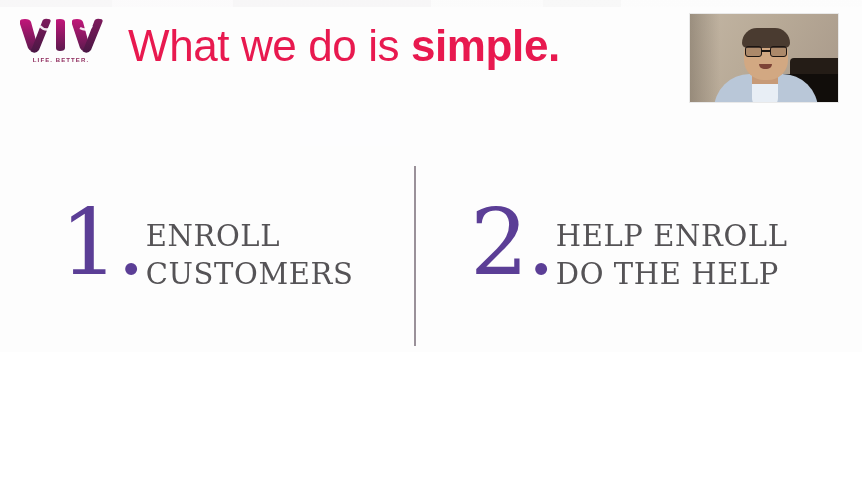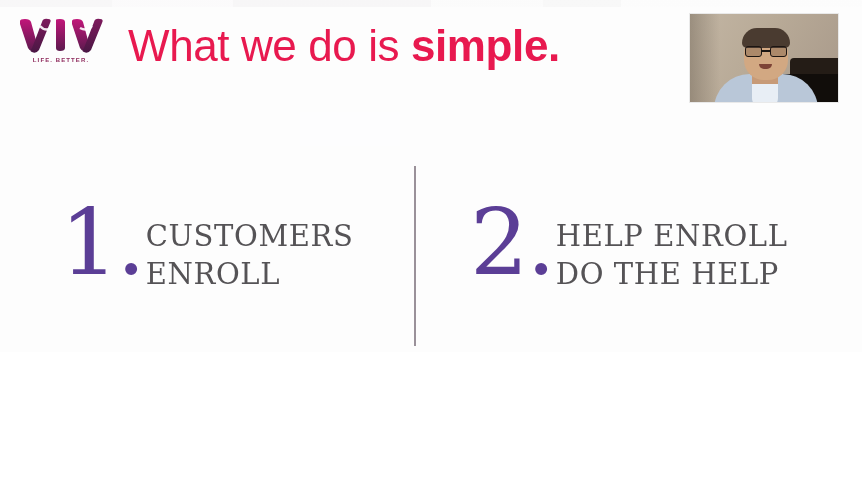--- a/index.html
+++ b/index.html
@@ -298,22 +298,22 @@
       <div class="wc-lens r"></div>
     </div>
     <div class="wc-mouth"></div>
   </div>
 
   <div class="divider"></div>
 
   <div class="item item-1">
     <div class="numeral">1.</div>
     <div class="item-text">
+      <span class="line">ENROLL</span>
       <span class="line">CUSTOMERS</span>
-      <span class="line">ENROLL</span>
     </div>
   </div>
 
   <div class="item item-2">
     <div class="numeral">2.</div>
     <div class="item-text">
       <span class="line">HELP ENROLL</span>
       <span class="line">DO THE HELP</span>
     </div>
   </div>

